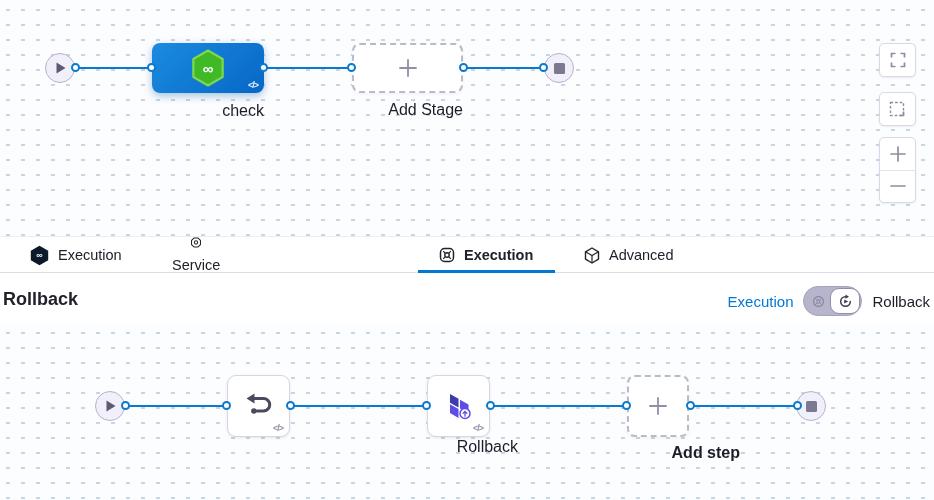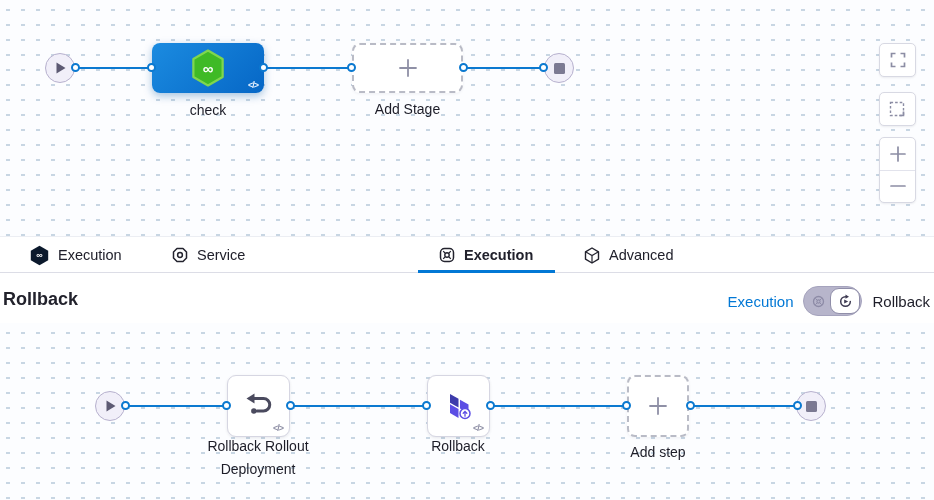--- a/index.html
+++ b/index.html
@@ -16,21 +16,21 @@
   }
   #canvas-top { top:0; height:237px; }
   #canvas-bottom { top:323px; height:177px; }
 
   .edge { position:absolute; height:2px; background:#0b79d0; z-index:2; }
   .port { position:absolute; width:9px; height:9px; border-radius:50%;
           background:#fff; border:2px solid #0b79d0; z-index:4; }
   .endpoint { position:absolute; width:30px; height:30px; border-radius:50%;
           background:#f1eff9; border:1px solid #b7b1ce; z-index:3;
           display:flex; align-items:center; justify-content:center; }
-  .node-label { position:absolute; text-align:center; font-size:14px; color:#1d1d28; z-index:3; line-height:23px; }
+  .node-label { position:absolute; text-align:right; font-size:16px; color:#1d1d28; z-index:3; line-height:23px; }
 
   .stage-node { position:absolute; left:152px; top:43px; width:112px; height:50px;
           border-radius:8px; background:linear-gradient(135deg,#1b8be0,#0667c6);
           box-shadow:0 3px 8px rgba(4,85,160,.35); z-index:3;
           display:flex; align-items:center; justify-content:center; }
   .hexwrap { position:relative; width:34px; height:38px; display:flex; align-items:center; justify-content:center; }
   .infinity { position:absolute; color:#fff; font-weight:bold; font-size:15px; line-height:1; }
   .code-glyph { position:absolute; right:6px; bottom:3px; font-size:9px; font-weight:bold; letter-spacing:-1px; }
   .code-white { color:#e8f3ff; }
   .code-gray { color:#8f90a6; }
@@ -145,21 +145,21 @@
 <div id="tabbar">
   <div class="tab" style="left:30px;">
     <span style="position:relative;width:19px;height:21px;display:flex;align-items:center;justify-content:center;">
       <svg width="19" height="21" viewBox="0 0 19 21">
           <polygon points="9.5,0.8 18.2,5.7 18.2,15.3 9.5,20.2 0.8,15.3 0.8,5.7" fill="#0b192c"></polygon>
         </svg>
       <span style="position:absolute;color:#fff;font-weight:bold;font-size:9px;">∞</span>
     </span>
     <span>Execution</span>
   </div>
-  <div class="tab" style="left:172px;">
+  <div class="tab" style="left:172px;flex-direction:column;">
     <svg width="16" height="16" viewBox="0 0 16 16">
         <polygon points="5,1.5 11,1.5 14.5,5 14.5,11 11,14.5 5,14.5 1.5,11 1.5,5" fill="none" stroke="#23232e" stroke-width="1.5" stroke-linejoin="round"></polygon>
         <circle cx="8" cy="8" r="2.4" fill="none" stroke="#23232e" stroke-width="1.5"></circle>
       </svg>
     <span>Service</span>
   </div>
   <div class="tab active" style="left:439px;">
     <svg width="16" height="16" viewBox="0 0 16 16">
         <rect x="1.5" y="1.5" width="13" height="13" rx="4" fill="none" stroke="#23232e" stroke-width="1.5"></rect>
         <circle cx="8" cy="8" r="2.2" fill="none" stroke="#23232e" stroke-width="1.4"></circle>
@@ -213,45 +213,41 @@
   <div class="edge" style="left:690px;top:82px;width:108px;"></div>
 
   <div class="step-node" style="left:227px;top:52px;">
     <svg width="30" height="26" viewBox="0 0 30 26">
       <path d="M10 5.5 H19.5 A6.2 6.2 0 0 1 19.5 18 H13" fill="none" stroke="#4a4a5e" stroke-width="3" stroke-linecap="round"></path>
       <polygon points="10.5,0.5 10.5,10.5 2.5,5.5" fill="#4a4a5e"></polygon>
       <circle cx="9.8" cy="18" r="2.7" fill="#4a4a5e"></circle>
     </svg>
     <span class="code-glyph code-gray">&lt;/&gt;</span>
   </div>
-  <div class="node-label" style="left:178px;top:112px;width:160px;">
-    <span style="display:block;">Rollback Rollout</span>
-    <span style="display:block;">Deployment</span>
-  </div>
 
   <div class="step-node" style="left:427px;top:52px;">
     <svg width="27" height="27" viewBox="0 0 27 27">
       <polygon points="5,1 13.5,5.8 13.5,14.6 5,9.8" fill="#3d3bab"></polygon>
       <polygon points="15,6.7 23.5,11.5 23.5,20.3 15,15.5" fill="#5c4ee4"></polygon>
       <polygon points="5,11.3 13.5,16.1 13.5,24.9 5,20.1" fill="#5c4ee4"></polygon>
       <circle cx="20" cy="20.5" r="5" fill="#fff" stroke="#5c4ee4" stroke-width="1.5"></circle>
       <path d="M20 23.2 V18.6 M18.2 20.2 L20 18.4 L21.8 20.2" fill="none" stroke="#5c4ee4" stroke-width="1.3" stroke-linecap="round"></path>
     </svg>
     <span class="code-glyph code-gray">&lt;/&gt;</span>
   </div>
   <div class="node-label" style="left:398px;top:112px;width:120px;">
     <span style="display:block;">Rollback</span>
   </div>
 
   <div class="dashed-node" style="left:627px;top:52px;width:62px;height:62px;">
     <svg width="20" height="20" viewBox="0 0 20 20">
         <path d="M10 2 V18 M2 10 H18" stroke="#8f90a6" stroke-width="1.8" stroke-linecap="round"></path>
       </svg>
   </div>
-  <div class="node-label" style="left:608px;top:118px;width:100px;">Add step</div>
+  <div class="node-label" style="left:640px;top:118px;width:100px;font-weight:bold;">Add step</div>
 
   <div class="endpoint" style="left:796px;top:68px;">
     <div style="width:11px;height:11px;background:#7b7992;border-radius:1.5px;"></div>
   </div>
 
   <div class="port" style="left:121px;top:78px;"></div>
   <div class="port" style="left:222px;top:78px;"></div>
   <div class="port" style="left:286px;top:78px;"></div>
   <div class="port" style="left:422px;top:78px;"></div>
   <div class="port" style="left:486px;top:78px;"></div>

